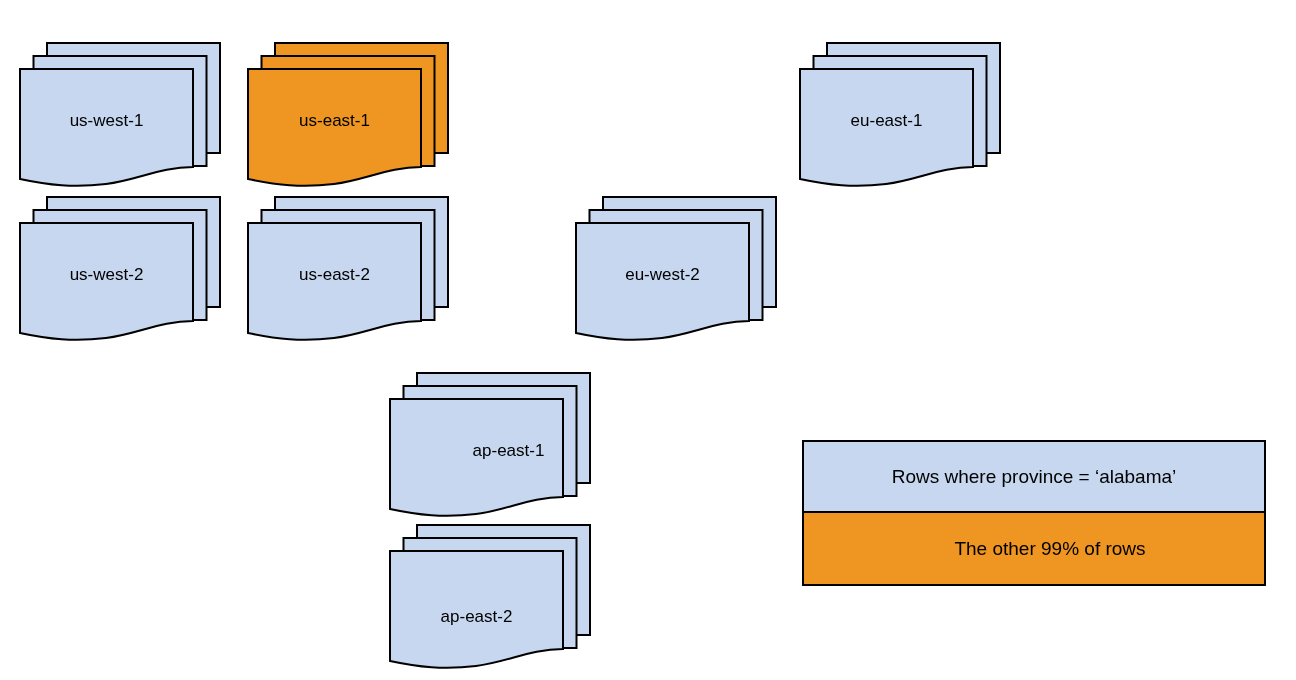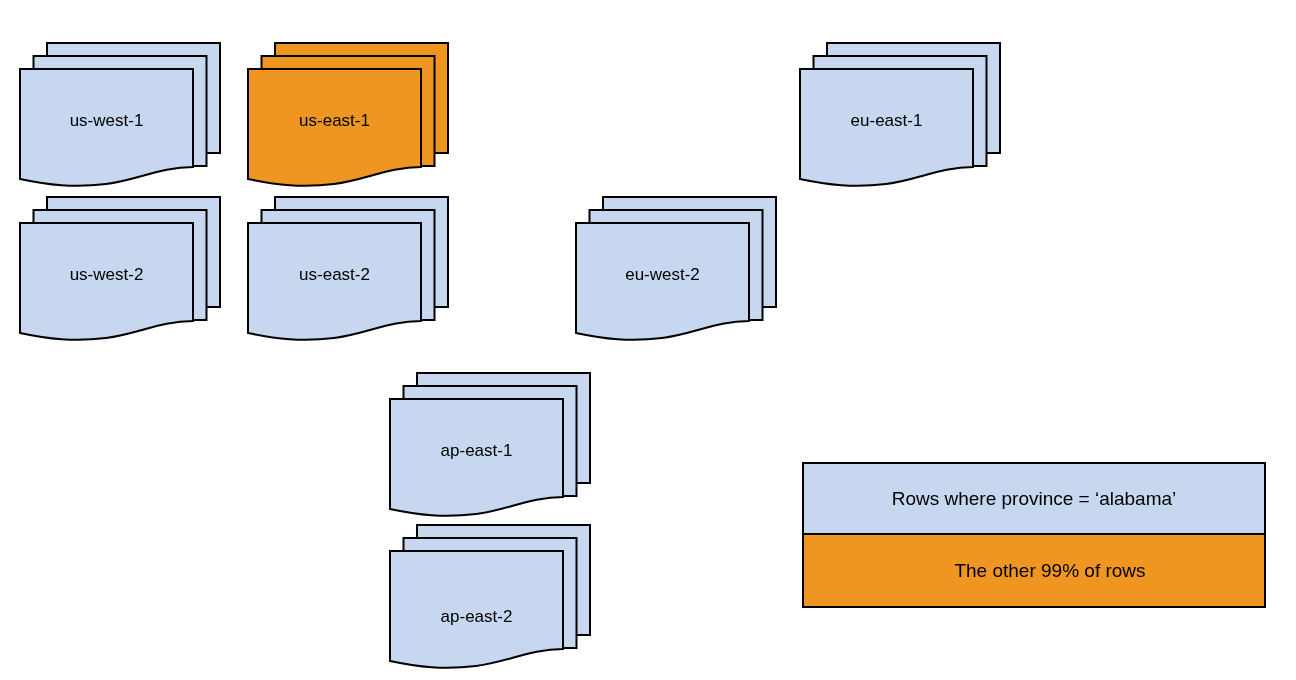--- a/index.html
+++ b/index.html
@@ -39,21 +39,20 @@
     font-family: "Liberation Sans", sans-serif;
     font-size: 17px;
     color: #000000;
     white-space: nowrap;
     pointer-events: none;
   }
   .legend {
     position: absolute;
     box-sizing: border-box;
     border: 2px solid #000000;
-    margin-top: 22px;
   }
   .legend-row {
     box-sizing: border-box;
     width: 100%;
     display: flex;
     align-items: center;
     justify-content: center;
     font-family: "Liberation Sans", sans-serif;
     font-size: 19px;
     color: #000000;
@@ -133,21 +132,21 @@
     <div class="doc-label" style="top: 68px;">eu-west-2</div>
   </div>
     <div class="doc-stack" style="left: 390px; top: 373px;">
     <svg width="218" height="160" viewBox="0 0 218 160">
 
       <rect x="27" y="0" width="173" height="110" fill="#c6d7ef" stroke="#000000" stroke-width="2"></rect>
         <rect x="13.5" y="13" width="173" height="110" fill="#c6d7ef" stroke="#000000" stroke-width="2"></rect>
 
     <path class="sheet-front" d="M 0 26 L 173 26 L 173 124 C 140 124 118 137 86 141 C 54 145 28 142 0 136 Z" fill="#c6d7ef" stroke="#000000" stroke-width="2" stroke-linejoin="miter"></path>
       </svg>
-    <div class="doc-label" style="top: 68px;">ap-east-1</div>
+    <div class="doc-label" style="top: 68px; margin-left: 32px;">ap-east-1</div>
   </div>
     <div class="doc-stack" style="left: 390px; top: 525px;">
     <svg width="218" height="160" viewBox="0 0 218 160">
 
       <rect x="27" y="0" width="173" height="110" fill="#c6d7ef" stroke="#000000" stroke-width="2"></rect>
         <rect x="13.5" y="13" width="173" height="110" fill="#c6d7ef" stroke="#000000" stroke-width="2"></rect>
 
     <path class="sheet-front" d="M 0 26 L 173 26 L 173 124 C 140 124 118 137 86 141 C 54 145 28 142 0 136 Z" fill="#c6d7ef" stroke="#000000" stroke-width="2" stroke-linejoin="miter"></path>
       </svg>
     <div class="doc-label" style="top: 52px; margin-top: 30px;">ap-east-2</div>

